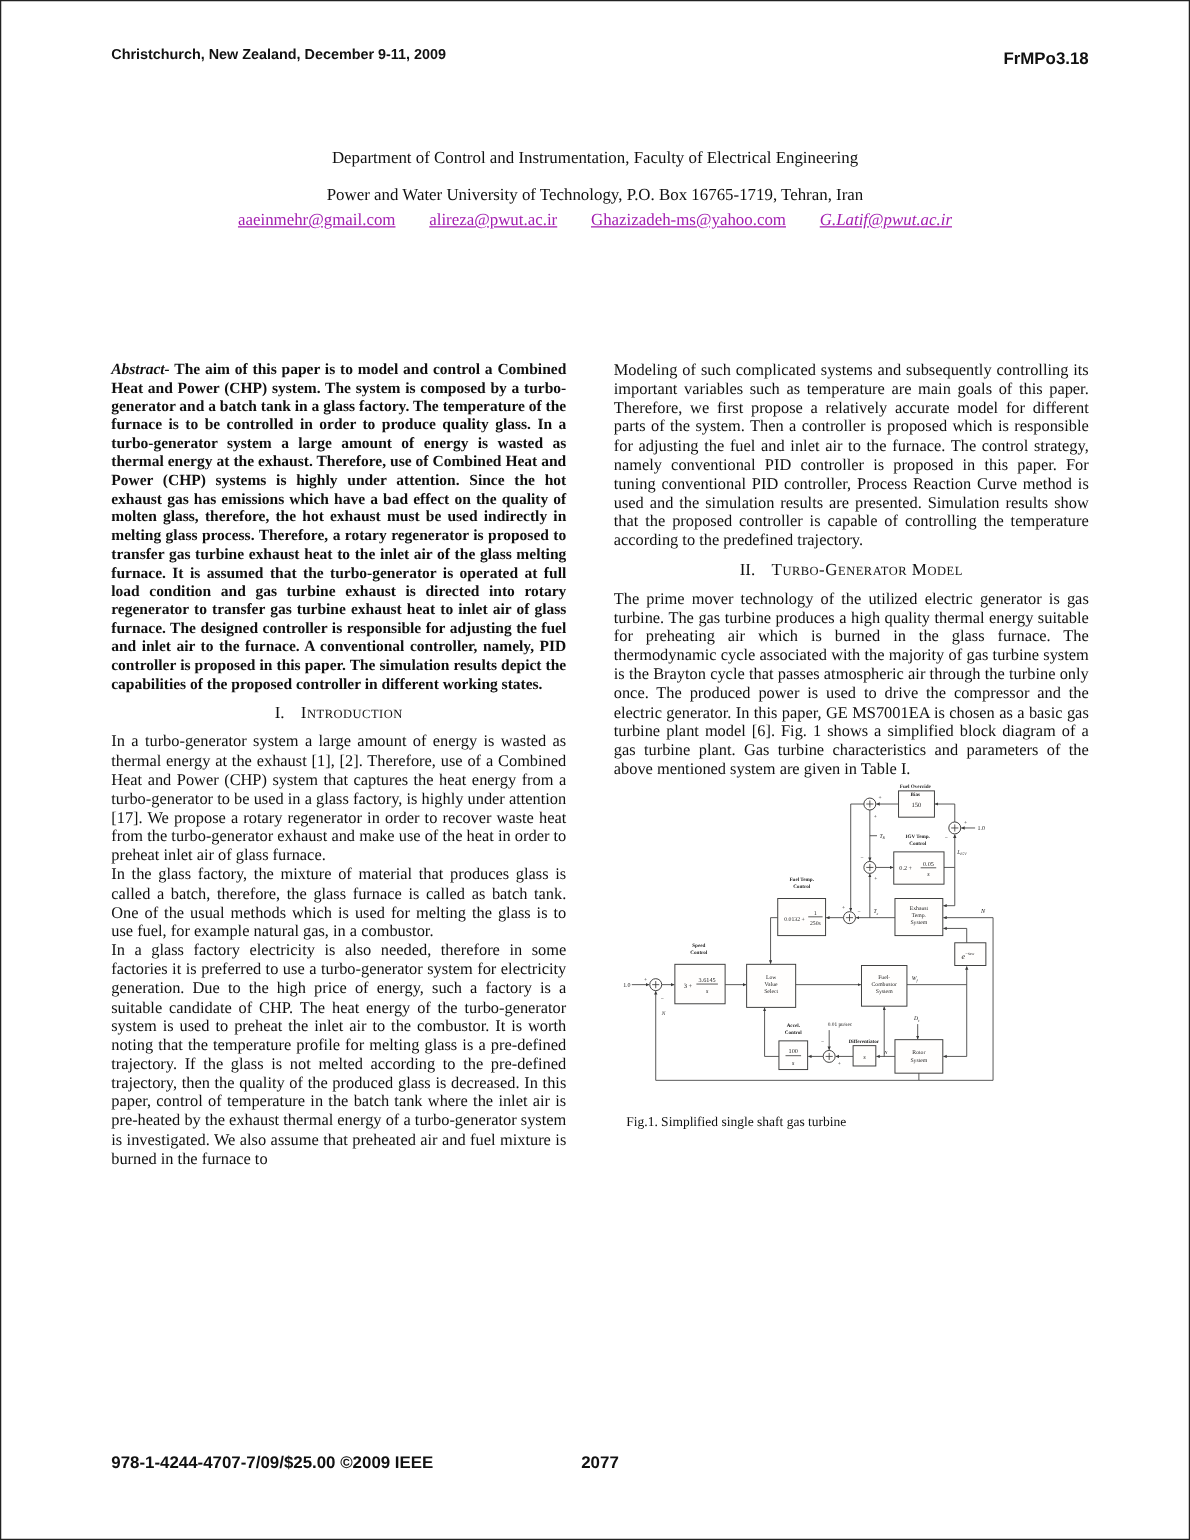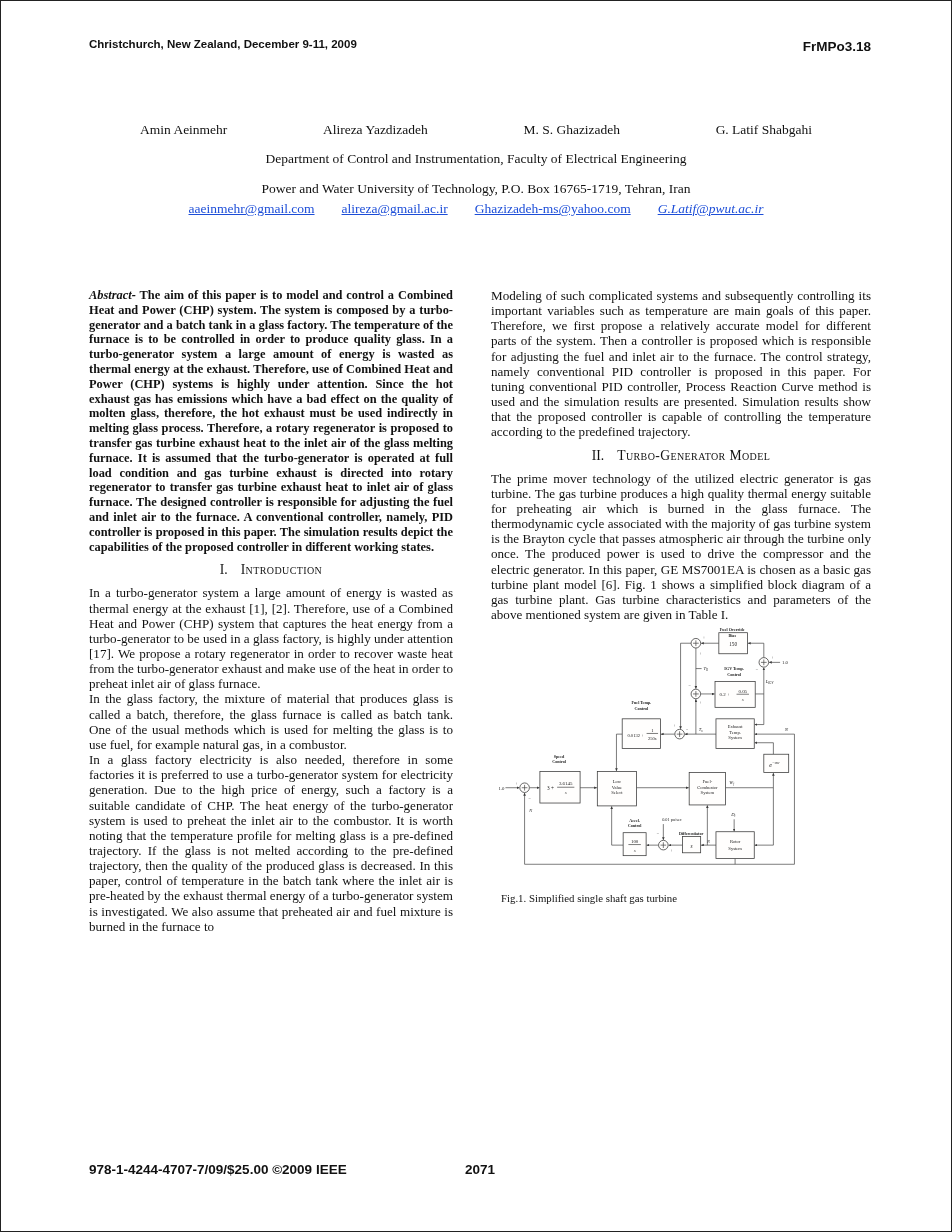--- a/index.html
+++ b/index.html
@@ -21,21 +21,21 @@
     width:700px; margin:0 auto; font-size:20.5px; font-weight:bold; line-height:28px;
   }
   .authors {
     width:672px; margin:17px auto 0 auto; display:flex; justify-content:space-between;
     font-size:13.5px;
   }
   .affil { font-size:13.5px; line-height:18px; margin-top:12px; }
   .emails {
     margin-top:3px; display:flex; justify-content:center; gap:27px; font-size:13.5px;
   }
-  .emails a { color:#1d4ed8; text-decoration:underline; }
+  .emails a { color:#a21caf; text-decoration:underline; }
   .email-italic { font-style:italic; }
   .columns {
     position:absolute; top:287px; left:88px; width:782px;
     display:flex; gap:38px;
   }
   .col { width:380px; }
   .abstract {
     font-weight:bold; font-size:12.4px; line-height:14.8px; text-align:justify;
   }
   .sec-head {
@@ -71,31 +71,25 @@
 <div class="page">
 
   <div class="header">
     <div class="header-left">
       <div>Christchurch, New Zealand, December 9-11, 2009</div>
     </div>
     <div class="header-right">FrMPo3.18</div>
   </div>
 
   <div class="title-block">
-    <div class="authors">
-      <span>Amin Aeinmehr</span>
-      <span>Alireza Yazdizadeh</span>
-      <span>M. S. Ghazizadeh</span>
-      <span>G. Latif Shabgahi</span>
-    </div>
     <div class="affil">Department of Control and Instrumentation, Faculty of Electrical Engineering</div>
     <div class="affil">Power and Water University of Technology, P.O. Box 16765-1719, Tehran, Iran</div>
     <div class="emails">
       <a href="#">aaeinmehr@gmail.com</a>
-      <a href="#">alireza@gmail.ac.ir</a>
+      <a href="#">alireza@pwut.ac.ir</a>
       <a href="#">Ghazizadeh-ms@yahoo.com</a>
       <a href="#" class="email-italic">G.Latif@pwut.ac.ir</a>
     </div>
   </div>
 
   <div class="columns">
 
     <div class="col">
       <p class="abstract"><i>Abstract-</i> <span>The aim of this paper is to model and control a Combined Heat and Power (CHP) system. The system is composed by a turbo-generator and a batch tank in a glass factory. The temperature of the furnace is to be controlled in order to produce quality glass. In a turbo-generator system a large amount of energy is wasted as thermal energy at the exhaust. Therefore, use of Combined Heat and Power (CHP) systems is highly under attention. Since the hot exhaust gas has emissions which have a bad effect on the quality of molten glass, therefore, the hot exhaust must be used indirectly in melting glass process. Therefore, a rotary regenerator is proposed to transfer gas turbine exhaust heat to the inlet air of the glass melting furnace. It is assumed that the turbo-generator is operated at full load condition and gas turbine exhaust is directed into rotary regenerator to transfer gas turbine exhaust heat to inlet air of glass furnace. The designed controller is responsible for adjusting the fuel and inlet air to the furnace. A conventional controller, namely, PID controller is proposed in this paper. The simulation results depict the capabilities of the proposed controller in different working states.</span></p>
       <div class="sec-head">
@@ -287,16 +281,16 @@
             <text class="tc sg" x="186.5" y="236.5">+</text>
           </g>
         </svg>
         <div class="fig-caption">Fig.1. Simplified single shaft gas turbine</div>
       </div>
     </div>
   </div>
 
   <div class="footer">
     <span>978-1-4244-4707-7/09/$25.00 ©2009 IEEE</span>
-    <span class="page-number">2071</span>
+    <span class="page-number">2077</span>
   </div>
 
 </div>
 
 </body></html>

